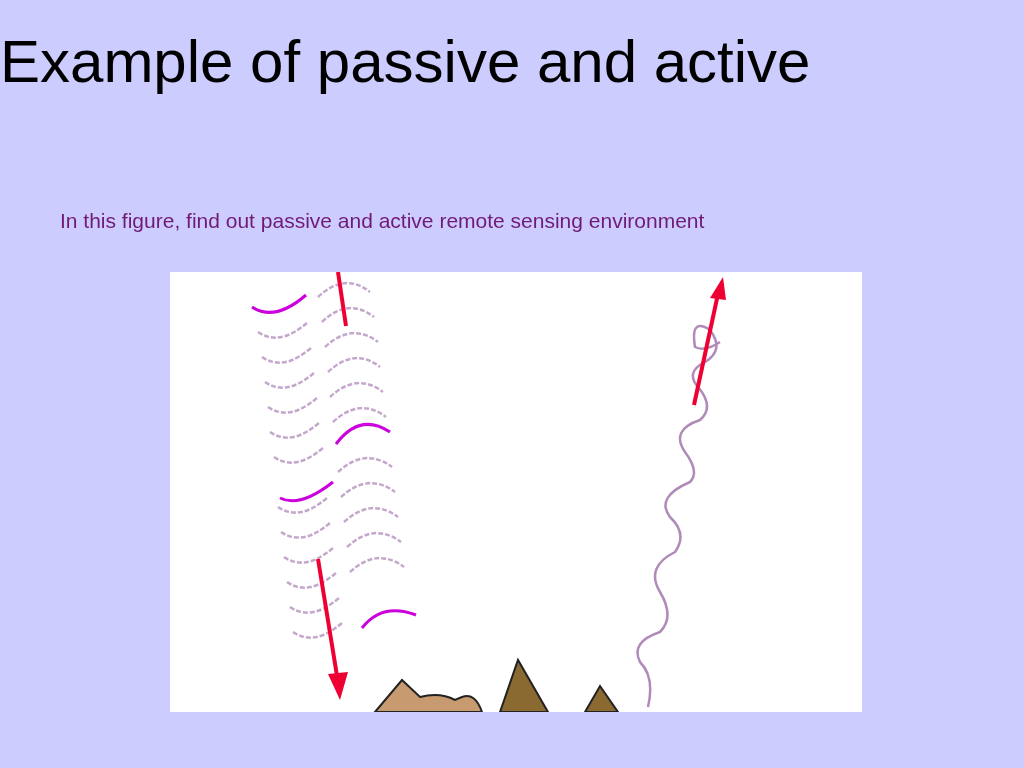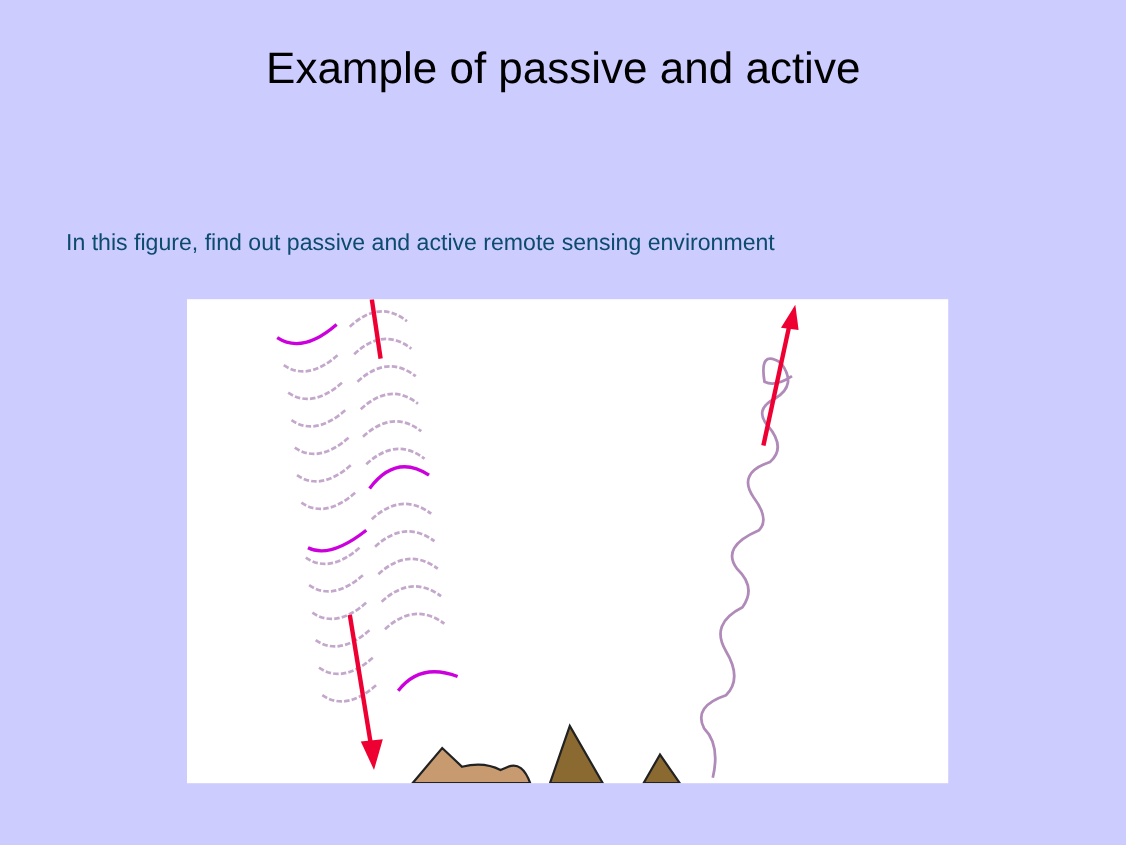--- a/index.html
+++ b/index.html
@@ -1,18 +1,18 @@
 <!DOCTYPE html>
 <html><head>
 <meta charset="utf-8">
 <style>
   html, body { margin:0; padding:0; }
   body { width:1024px; height:768px; background:#ccccff; position:relative; overflow:hidden; font-family:"Liberation Sans", sans-serif; }
-  .title { position:absolute; left:0; top:32px; width:1024px; text-align:center; font-size:40px; line-height:60px; color:#000; }
-  .subtitle { position:absolute; left:60px; top:209px; font-size:21px; color:#0c4a6e; }
+  .title { position:absolute; left:0; top:32px; width:1024px; text-align:left; font-size:60px; line-height:60px; color:#000; }
+  .subtitle { position:absolute; left:60px; top:209px; font-size:21px; color:#701a75; }
   .figure { position:absolute; left:170px; top:272px; width:692px; height:440px; background:#fff; overflow:hidden; }
   .figure svg { display:block; }
 </style>
 </head>
 <body>
 
 <div class="title">
   <div>Example of passive and active</div>
 </div>
 

